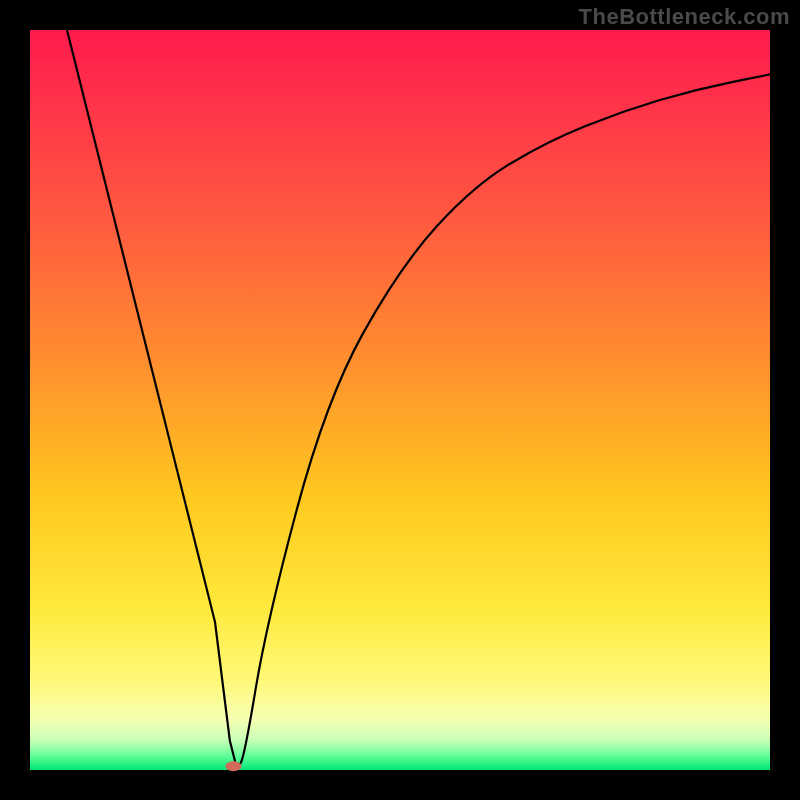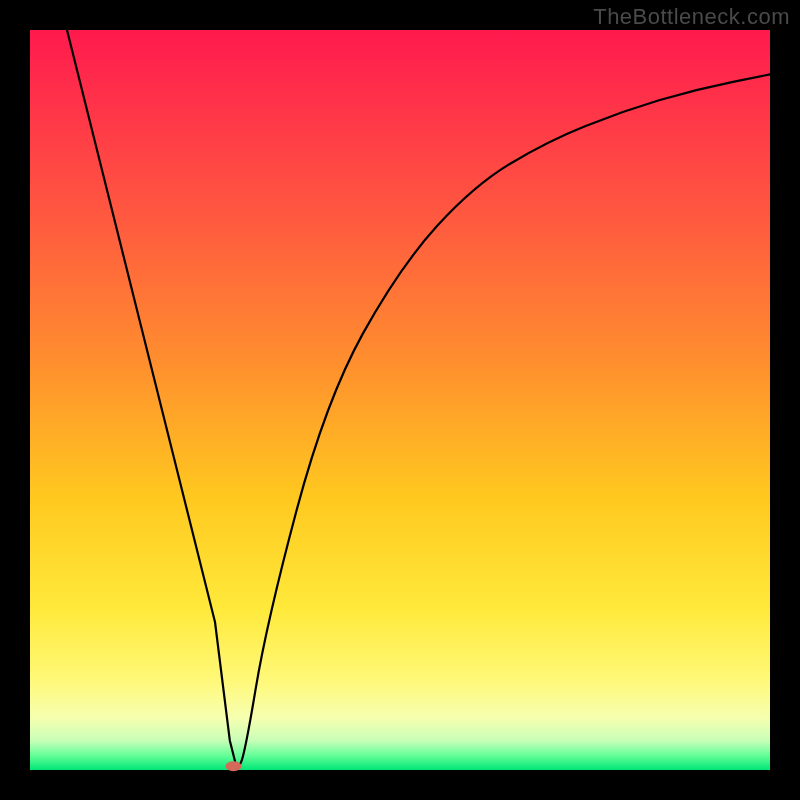--- a/index.html
+++ b/index.html
@@ -38,21 +38,21 @@
       #66ff99 98%,
       #00e676 100%
     );
   }
   .watermark {
     position: absolute;
     top: 4px;
     right: 10px;
     color: #4a4a4a;
     font-size: 22px;
-    font-weight: 400;
+    font-weight: 700;
     letter-spacing: 0.5px;
     z-index: 5;
     pointer-events: none;
   }
   svg.curve {
     position: absolute;
     left: 0;
     top: 0;
     width: 740px;
     height: 740px;

